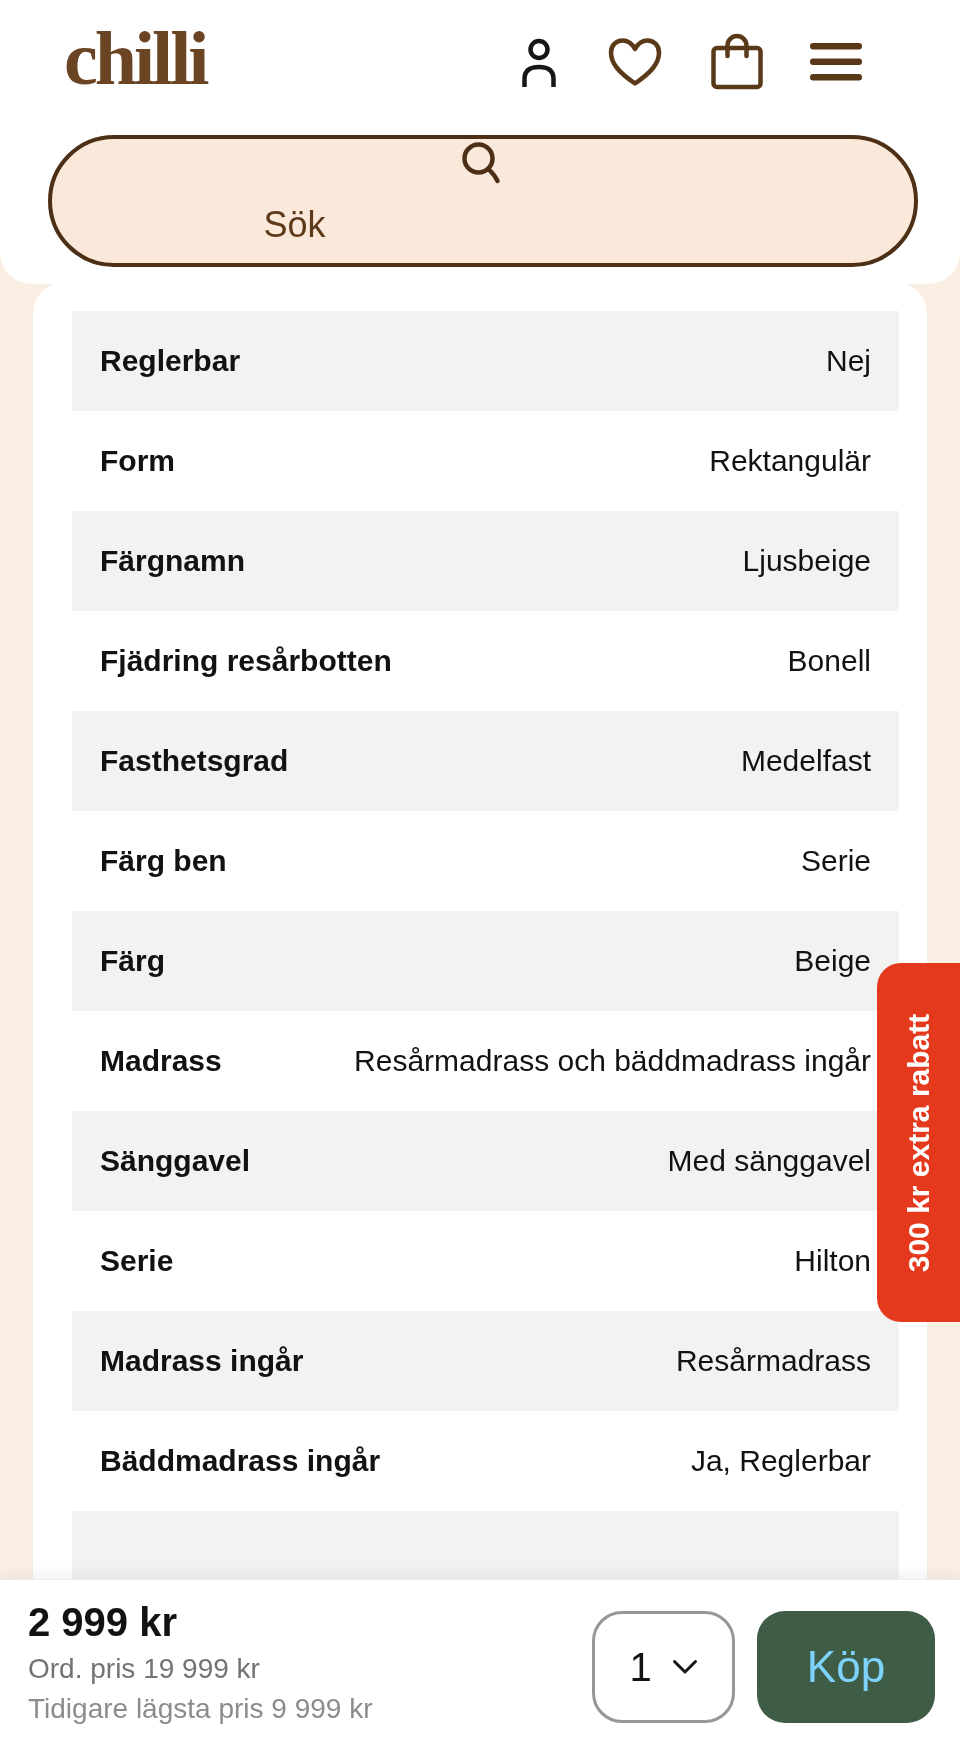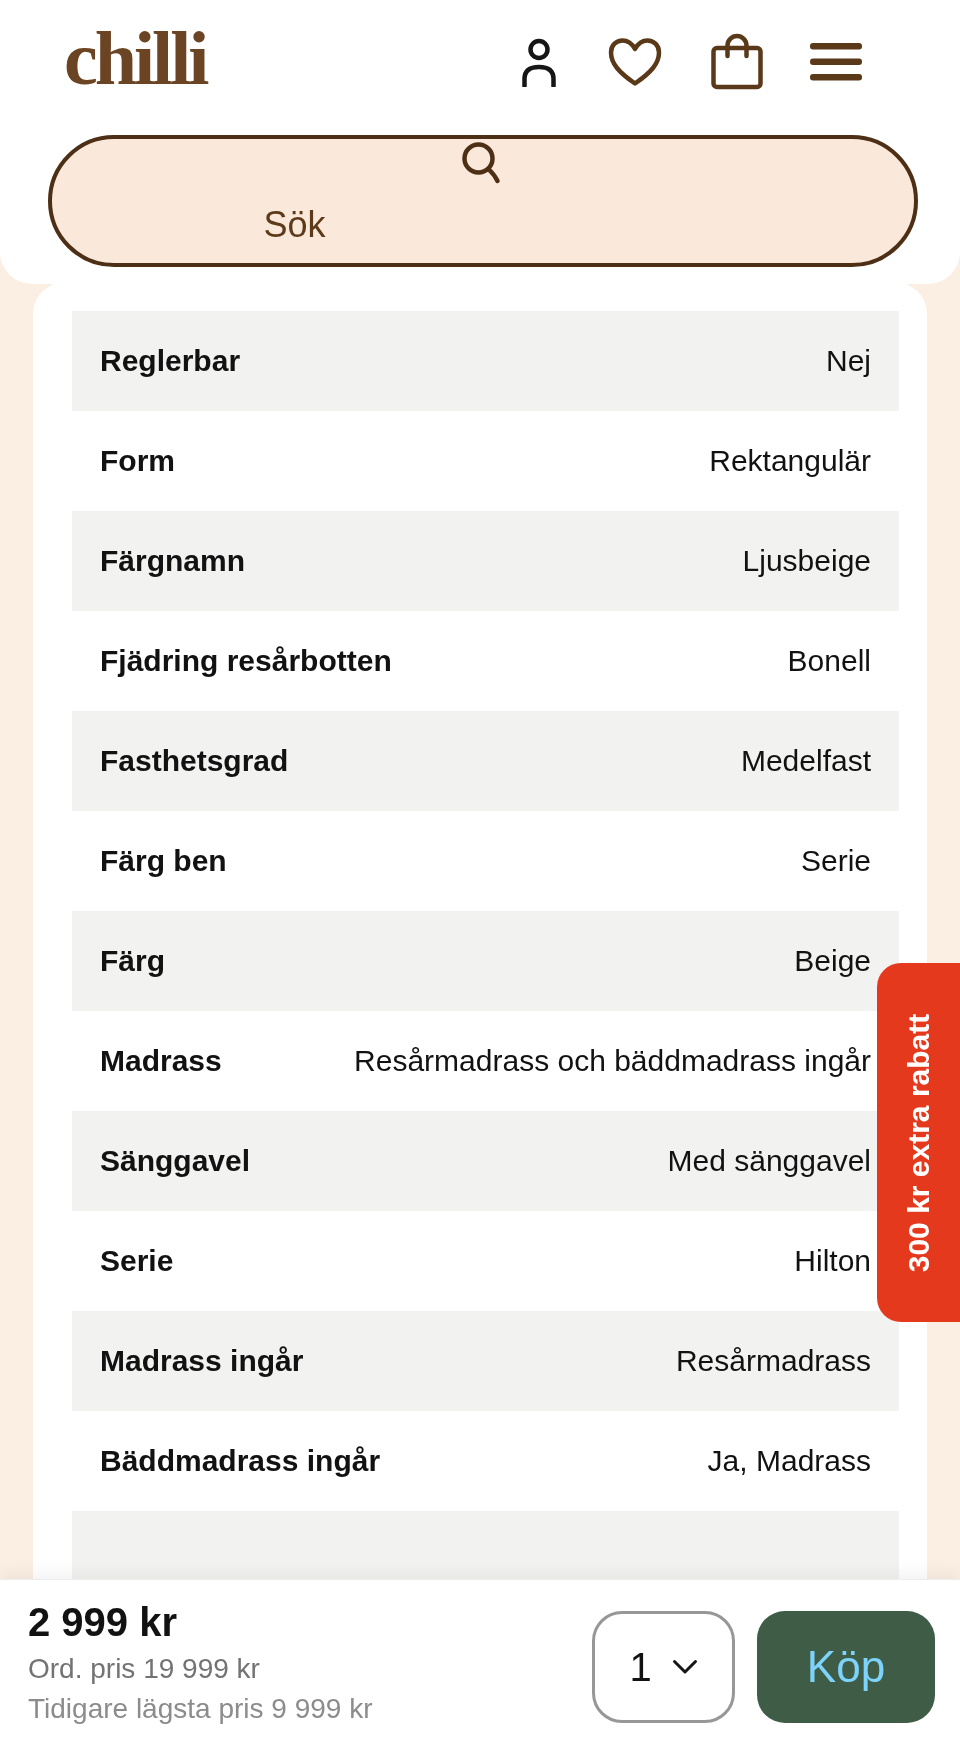--- a/index.html
+++ b/index.html
@@ -141,21 +141,21 @@
     <div class="spec-row">
       <span class="spec-label">Serie</span>
       <span class="spec-value">Hilton</span>
     </div>
     <div class="spec-row">
       <span class="spec-label">Madrass ingår</span>
       <span class="spec-value">Resårmadrass</span>
     </div>
     <div class="spec-row">
       <span class="spec-label">Bäddmadrass ingår</span>
-      <span class="spec-value">Ja, Madrass</span>
+      <span class="spec-value">Ja, Reglerbar</span>
     </div>
     <div class="spec-row"></div>
   </div>
 </main>
 
 <header class="header">
   <div class="logo">chilli</div>
 
   <nav class="header-icons">
     <button class="icon-btn">

